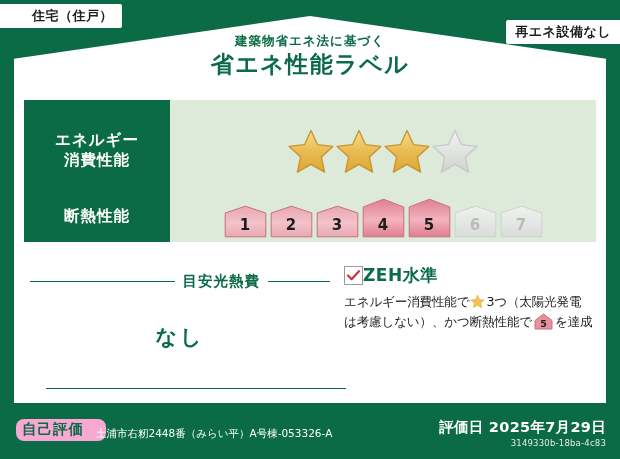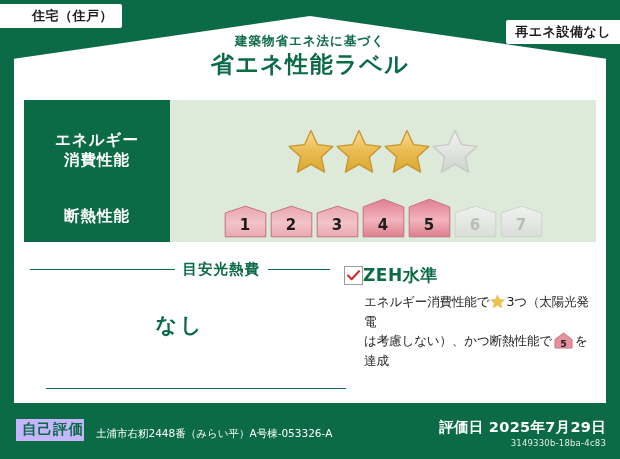--- a/index.html
+++ b/index.html
@@ -146,21 +146,21 @@
     width:250px;
   }
   .divider-title{
     display:flex;
     align-items:center;
     gap:8px;
     color:#0a6b46;
     font-weight:bold;
     font-size:14.5px;
     letter-spacing:1px;
-    margin-top:8px;
+    margin-top:20px;
   }
   .divider-title .ln{
     flex:1 1 auto;
     height:1.5px;
     background:#0a6b46;
   }
   .divider-title .ln.short{ flex:0 0 62px; }
   .cost-value{
     text-align:center;
     color:#0a6b46;
@@ -195,47 +195,47 @@
     font-weight:bold;
     letter-spacing:.5px;
     line-height:1;
   }
   .zeh-desc{
     margin-top:7px;
     color:#1d1d1d;
     font-size:12.6px;
     line-height:1.55;
     letter-spacing:-0.2px;
-    margin-left:20px;
   }
   .inline-star{ vertical-align:-3px; margin:0 1px; }
   .inline-house{ vertical-align:-4px; margin:0 2px; position:relative; display:inline-block; width:19px; height:17px;}
   .inline-house svg{position:absolute;left:0;top:0;}
   .inline-house .n{
     position:absolute; left:0; right:0; bottom:1px;
     text-align:center; font-size:9.5px; font-weight:bold; color:#1d1d1d; line-height:1;
   }
 
   
   .footer{
     position:absolute;
     left:0; top:405px;
     width:620px; height:54px;
     color:#ffffff;
   }
   .self-badge{
     position:absolute;
     left:16px; top:14px;
-    background:#c4b5fd;
+    background:#f9a8d4;
     color:#0a6b46;
     font-weight:bold;
     font-size:14.5px;
     letter-spacing:1px;
-    padding:3px 0 4px 6px;
+    padding:3px 22px 4px 6px;
     line-height:1;
+    border-radius:8px;
   }
   .footer-address{
     position:absolute;
     left:96px; top:22px;
     font-size:10.5px;
     color:#ffffff;
     white-space:nowrap;
     letter-spacing:0;
   }
   .footer-date{

